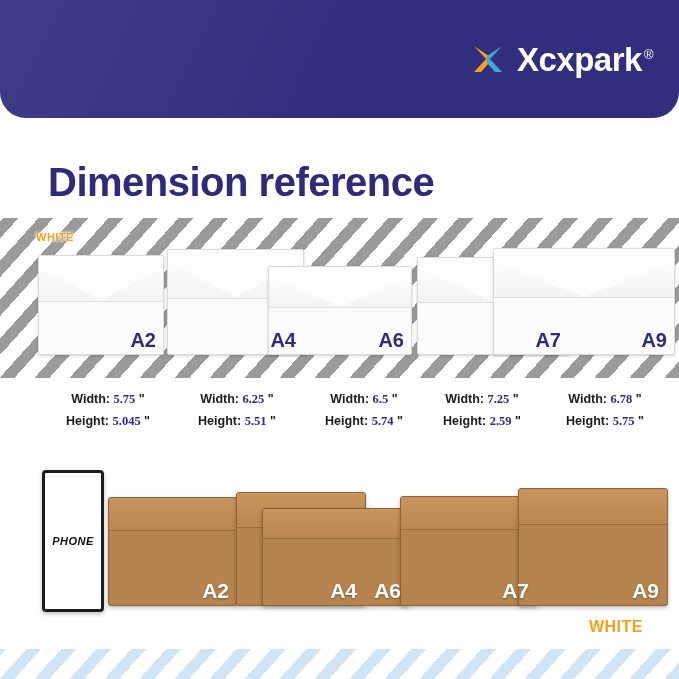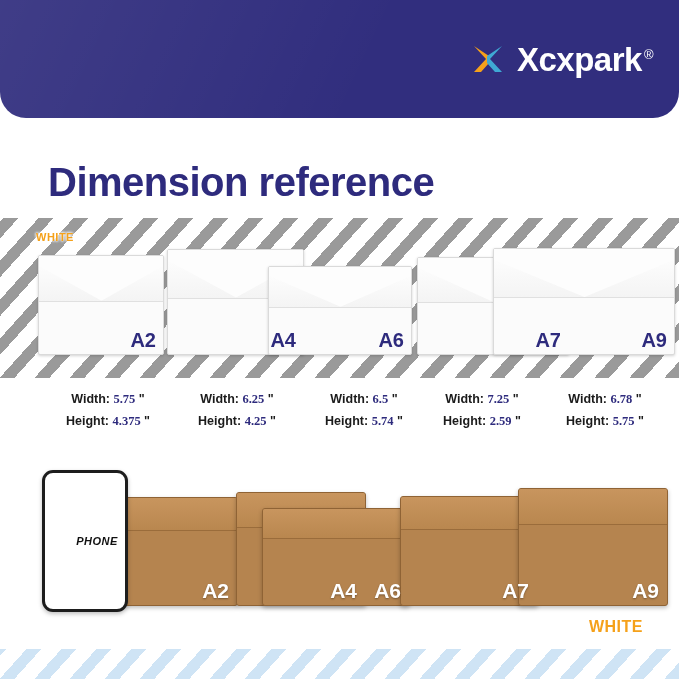--- a/index.html
+++ b/index.html
@@ -98,25 +98,24 @@
   }
   .dim-col{
     position:absolute;text-align:center;font-size:12.5px;color:#1b1b1b;
     font-weight:bold;line-height:22px;white-space:nowrap;
   }
   .dim-col .v{color:#2e2b7d;font-family:Liberation Serif, serif;}
 
   
   .phone{
     position:absolute;left:42px;top:470px;width:56px;height:136px;
-    background:#ffffff;border:3px solid #1d1d1d;border-radius:11px;
+    background:#ffffff;border:3px solid #1d1d1d;border-radius:4px;
     box-shadow:0 2px 4px rgba(0,0,0,0.25);
     display:flex;align-items:center;justify-content:center;
     z-index:5;
-    padding-left:24px;
   }
   .phone span{
     font-size:11px;font-style:italic;color:#111;font-weight:bold;letter-spacing:0.5px;
   }
   .env-b{
     position:absolute;
     background:#b5844f;
     border:1px solid #8f6335;
     border-radius:3px;
     box-shadow:0 2px 4px rgba(0,0,0,0.25);
@@ -181,25 +180,25 @@
   <div class="ename">A7</div>
 </div>
 <div class="env-w" style="left:493px;top:248px;width:180px;height:105px;">
   <div class="flap"></div>
   <div class="ename">A9</div>
 </div>
 
 <div class="dims">
   <div class="dim-col" style="left:48px;width:120px;">
     <div><span>Width:</span> <span class="v">5.75</span> <span>"</span></div>
-    <div><span>Height:</span> <span class="v">4.375</span> <span>"</span></div>
+    <div><span>Height:</span> <span class="v">5.045</span> <span>"</span></div>
   </div>
   <div class="dim-col" style="left:178px;width:118px;">
     <div><span>Width:</span> <span class="v">6.25</span> <span>"</span></div>
-    <div><span>Height:</span> <span class="v">4.25</span> <span>"</span></div>
+    <div><span>Height:</span> <span class="v">5.51</span> <span>"</span></div>
   </div>
   <div class="dim-col" style="left:308px;width:112px;">
     <div><span>Width:</span> <span class="v">6.5</span> <span>"</span></div>
     <div><span>Height:</span> <span class="v">5.74</span> <span>"</span></div>
   </div>
   <div class="dim-col" style="left:424px;width:116px;">
     <div><span>Width:</span> <span class="v">7.25</span> <span>"</span></div>
     <div><span>Height:</span> <span class="v">2.59</span> <span>"</span></div>
   </div>
   <div class="dim-col" style="left:546px;width:118px;">

